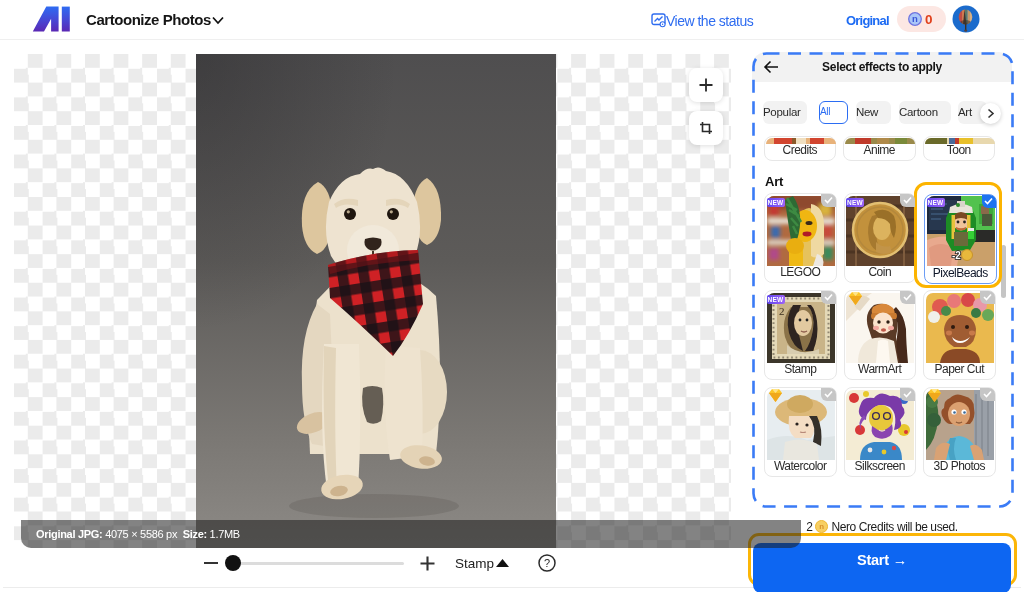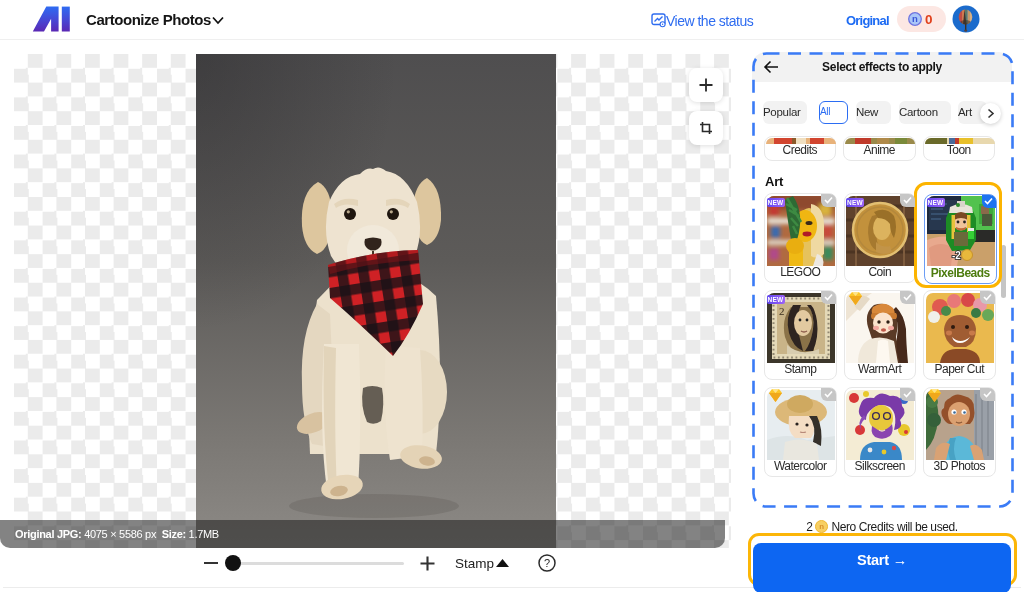--- a/index.html
+++ b/index.html
@@ -9,21 +9,21 @@
   
   #topbar { position:absolute; left:0; top:0; width:1024px; height:40px; background:#fff;
     border-bottom:1.5px solid #efefef; z-index:5; }
   #title { position:absolute; left:86px; top:11px; font-size:15px; font-weight:bold; color:#161616; letter-spacing:-0.45px;}
   #viewstatus { position:absolute; left:666px; top:13px; font-size:14px; color:#2e6cf0; letter-spacing:-0.5px;}
   #pricing { position:absolute; left:846px; top:13px; font-size:13px; font-weight:bold; color:#1d6bf3; letter-spacing:-0.8px;}
   
   #canvas { position:absolute; left:13.5px; top:54px; width:717px; height:494px;
     overflow:hidden;
     background:repeating-conic-gradient(#ebebeb 0% 25%, #ffffff 0% 50%) 0 0 / 28.6px 28.6px; }
-  #caption { position:absolute; left:0; top:520px; width:725px; height:28px;
+  #caption { position:absolute; left:21px; top:520px; width:780px; height:28px;
     background:rgba(30,30,30,0.55); color:#fff; font-size:11px; line-height:28px; letter-spacing:-0.3px;
     border-radius:0 0 10px 10px; z-index:2; }
   #caption span { margin-left:15px; }
   .tool { position:absolute; left:689px; width:34px; height:34px; background:#fff; border-radius:8px;
     box-shadow:0 1px 5px rgba(0,0,0,0.13); z-index:3; }
   
   #bottomline { position:absolute; left:3px; top:587px; width:1018px; border-top:1px solid #ececec; }
   
   #panel { position:absolute; left:752px; top:52px; width:260px; height:454px;
     border-radius:14px; background:#fff; overflow:hidden; }
@@ -341,21 +341,21 @@
       <circle cx="40" cy="59" r="5.5" fill="#e8b83c" stroke="#c8922a" stroke-width="1"></circle>
       <text x="25" y="63" font-size="10" font-weight="bold" fill="#fff" stroke="#1a1a1a" stroke-width="1.6" paint-order="stroke" font-family="Liberation Sans">-2</text>
     </svg>
       </div>
     <div class="newbadge">NEW</div>
     <div class="chk" style="background:#1e73f0;width:14px;height:13px;">
         <svg width="9" height="8" viewBox="0 0 9 8">
           <polyline points="1,4 3.5,6.5 8,1.5" fill="none" stroke="#fff" stroke-width="1.6"></polyline>
         </svg>
       </div>
-    <div class="lbl" style="font-weight:bold;color:#4d7c0f;">PixelBeads</div>
+    <div class="lbl" style="font-weight:normal;color:#0f172a;">PixelBeads</div>
     </div>
 
   <div class="card" style="left:12px;top:238px;height:89.5px;">
     <div class="thumb">
         <svg width="68" height="70" viewBox="0 0 68 70">
       <rect width="68" height="70" fill="#3c362a"></rect>
       <rect x="5" y="4" width="58" height="62" fill="#e4d9b8"></rect>
       <rect x="6.5" y="5.5" width="55" height="59" fill="none" stroke="#3c362a" stroke-width="2" stroke-dasharray="1.8 2.6" opacity="0.5"></rect>
       <rect x="10" y="9" width="48" height="52" fill="#c9b488"></rect>
       <path d="M24,14 Q14,26 18,44 Q22,58 34,61 L48,61 Q44,48 46,34 Q48,22 42,14 Z" fill="#8a7248"></path>

